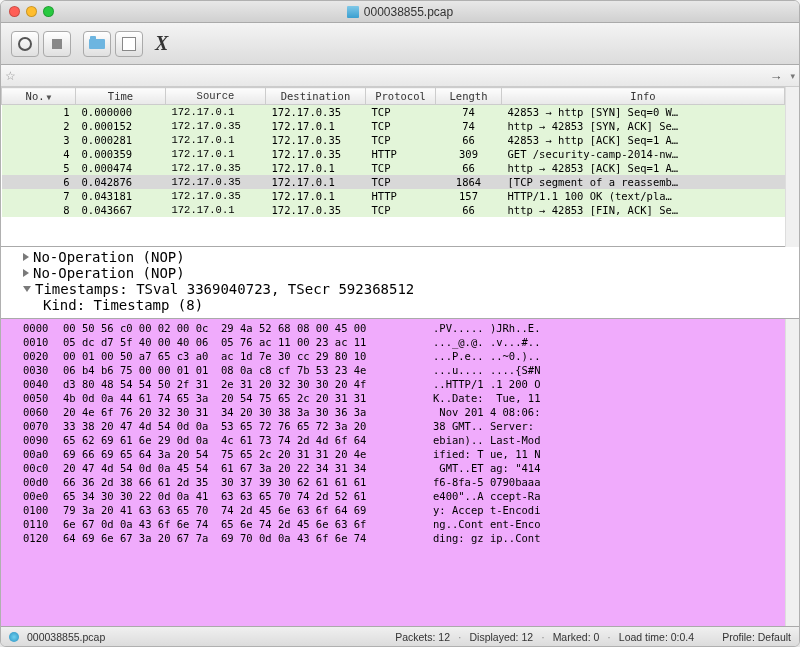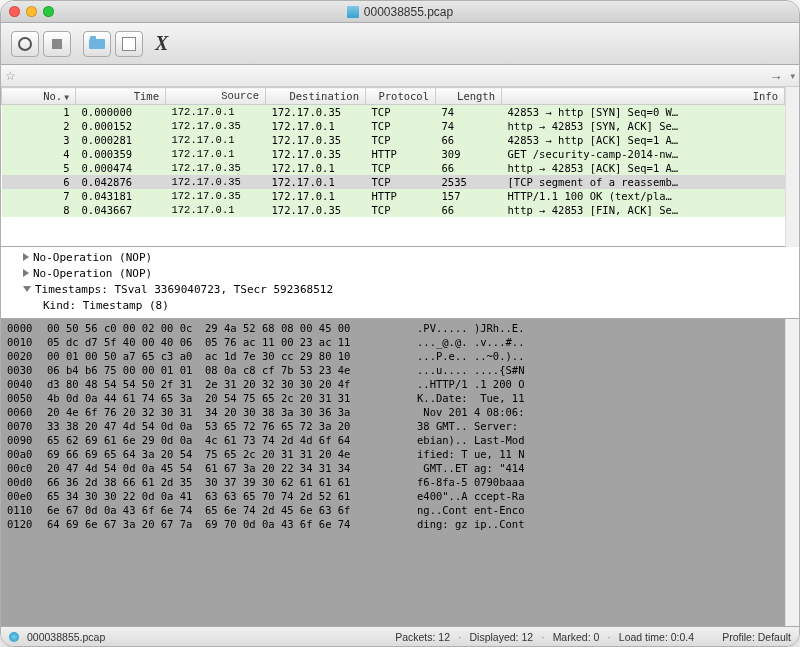--- a/index.html
+++ b/index.html
@@ -1,17 +1,17 @@
 <!DOCTYPE html>
 <html><head>
 <meta charset="utf-8">
 <style>
   * { box-sizing: border-box; margin: 0; padding: 0; }
   body { font-family: "Lucida Grande", "Helvetica Neue", sans-serif; font-size: 11px; background: #fff; }
-  .window { width: 800px; height: 647px; border: 1px solid #b0b0b0; border-radius: 14px; overflow: hidden; display: flex; flex-direction: column; background: #f0f0f0; box-shadow: 0 6px 20px rgba(0,0,0,0.25); }
+  .window { width: 800px; height: 647px; border: 1px solid #b0b0b0; border-radius: 6px; overflow: hidden; display: flex; flex-direction: column; background: #f0f0f0; box-shadow: 0 6px 20px rgba(0,0,0,0.25); }
   .titlebar { height: 22px; background: linear-gradient(#e8e8e8,#d0d0d0); border-bottom: 1px solid #aaa; display: flex; align-items: center; padding: 0 8px; position: relative; }
   .lights { display: flex; gap: 6px; }
   .light { width: 11px; height: 11px; border-radius: 50%; border: 0.5px solid rgba(0,0,0,0.2); }
   .light.red { background: #ff5f57; }
   .light.yellow { background: #ffbd2e; }
   .light.green { background: #28c940; }
   .title-center { position: absolute; left: 0; right: 0; text-align: center; font-size: 12px; color: #333; display: flex; justify-content: center; align-items: center; gap: 5px; pointer-events: none; }
   .file-icon { width: 12px; height: 12px; background: linear-gradient(#7fc8e8,#3a9fd0); border-radius: 1px; display: inline-block; }
   .toolbar { height: 42px; background: linear-gradient(#f4f4f4,#dcdcdc); border-bottom: 1px solid #aaa; display: flex; align-items: center; padding: 0 10px; gap: 12px; }
   .tb-btn { width: 28px; height: 26px; border: 1px solid #aaa; border-radius: 4px; background: linear-gradient(#fff,#e0e0e0); display: flex; align-items: center; justify-content: center; cursor: pointer; }
@@ -23,39 +23,39 @@
   .cal-ic { width: 14px; height: 14px; border: 1px solid #888; background: #fff; }
   .x-ic { font-size: 20px; font-style: italic; color: #333; font-weight: bold; font-family: serif; }
   .filterbar { height: 22px; background: linear-gradient(#f8f8f8,#e8e8e8); border-bottom: 1px solid #ccc; display: flex; align-items: center; padding: 0 4px; gap: 4px; }
   .star { color: #999; font-size: 12px; }
   .filter-input { flex: 1; border: none; background: transparent; height: 18px; font-size: 11px; padding: 0 4px; outline: none; }
   .arrow { color: #555; font-size: 13px; padding: 0 4px; }
   .content { flex: 1; display: flex; flex-direction: column; overflow: hidden; background: #fff; }
   .pane { border-bottom: 1px solid #aaa; overflow: auto; }
   .packet-list { flex: 0 0 160px; }
   table.pl { width: 100%; border-collapse: collapse; font-family: Menlo, Monaco, monospace; font-size: 10.5px; }
-  table.pl th { background: linear-gradient(#fdfdfd,#e8e8e8); border: 1px solid #ccc; text-align: right; padding: 2px 6px; font-weight: normal; color: #333; position: sticky; top: 0; }
+  table.pl th { background: linear-gradient(#fdfdfd,#e8e8e8); border: 1px solid #ccc; text-align: center; padding: 2px 6px; font-weight: normal; color: #333; position: sticky; top: 0; }
   table.pl th .sort { color: #555; font-size: 8px; margin-left: 2px; }
   table.pl td { padding: 1px 6px; white-space: nowrap; overflow: hidden; text-overflow: ellipsis; }
   table.pl tr.row { background: #e3f5d9; }
   table.pl tr.sel { background: #d8d8d8; }
   .col-no { text-align: right; width: 74px; }
   .col-time { width: 90px; }
   .col-src { width: 100px; font-family: Liberation Mono, monospace; }
   .col-dst { width: 100px; }
   .col-proto { width: 70px; }
-  .col-len { text-align: left; width: 66px; }
-  .details { flex: 0 0 72px; font-family: Menlo, Monaco, monospace; font-size: 11px; padding: 2px 4px; background: #fff; }
+  .col-len { text-align: center; width: 66px; }
+  .details { flex: 0 0 72px; font-family: Menlo, Monaco, monospace; font-size: 14px; padding: 2px 4px; background: #fff; }
   .details .line { display: flex; align-items: center; height: 16px; }
   .tri { display: inline-block; width: 0; height: 0; margin-right: 4px; }
   .tri.right { border-top: 4px solid transparent; border-bottom: 4px solid transparent; border-left: 6px solid #7a7a7a; }
   .tri.down { border-left: 4px solid transparent; border-right: 4px solid transparent; border-top: 6px solid #7a7a7a; }
   .ind1 { padding-left: 18px; }
   .ind2 { padding-left: 38px; }
-  .hex { flex: 1; font-family: Menlo, Monaco, monospace; font-size: 10.5px; padding: 2px 6px; background: #a3a3a3; overflow: auto; line-height: 14px; }
+  .hex { flex: 1; font-family: Menlo, Monaco, monospace; font-size: 10.5px; padding: 2px 22px; background: #f0abfc; overflow: auto; line-height: 14px; }
   .hex-row { white-space: pre; }
   .hx-off { display: inline-block; width: 40px; }
   .hx-bytes { display: inline-block; width: 370px; }
   .hx-ascii { display: inline-block; }
   .statusbar { height: 20px; background: linear-gradient(#f0f0f0,#dcdcdc); border-top: 1px solid #aaa; display: flex; align-items: center; padding: 0 8px; font-size: 10.5px; color: #333; gap: 8px; }
   .sb-dot { width: 10px; height: 10px; background: radial-gradient(#6ed0f0,#2a90c0); border-radius: 50%; }
   .sb-spacer { flex: 1; }
   .sb-sep { color: #888; }
   .scroll-stub { width: 14px; background: #f0f0f0; border-left: 1px solid #ddd; }
   .hsplit { display: flex; flex: 0 0 auto; }
@@ -168,21 +168,21 @@
                 <td class="col-proto">TCP</td>
                 <td class="col-len">66</td>
                 <td class="">http → 42853 [ACK] Seq=1 A…</td>
               </tr>
               <tr class="row sel">
                 <td class="col-no">6</td>
                 <td class="col-time">0.042876</td>
                 <td class="col-src">172.17.0.35</td>
                 <td class="col-dst">172.17.0.1</td>
                 <td class="col-proto">TCP</td>
-                <td class="col-len">2535</td>
+                <td class="col-len">1864</td>
                 <td class="">[TCP segment of a reassemb…</td>
               </tr>
               <tr class="row">
                 <td class="col-no">7</td>
                 <td class="col-time">0.043181</td>
                 <td class="col-src">172.17.0.35</td>
                 <td class="col-dst">172.17.0.1</td>
                 <td class="col-proto">HTTP</td>
                 <td class="col-len">157</td>
                 <td class="">HTTP/1.1 100 OK  (text/pla…</td>
@@ -228,20 +228,21 @@
           <div class="hex-row"><span class="hx-off">0030</span><span class="hx-bytes">06 b4 b6 75 00 00 01 01  08 0a c8 cf 7b 53 23 4e</span><span class="hx-ascii">...u.... ....{S#N</span></div>
           <div class="hex-row"><span class="hx-off">0040</span><span class="hx-bytes">d3 80 48 54 54 50 2f 31  2e 31 20 32 30 30 20 4f</span><span class="hx-ascii">..HTTP/1 .1 200 O</span></div>
           <div class="hex-row"><span class="hx-off">0050</span><span class="hx-bytes">4b 0d 0a 44 61 74 65 3a  20 54 75 65 2c 20 31 31</span><span class="hx-ascii">K..Date:  Tue, 11</span></div>
           <div class="hex-row"><span class="hx-off">0060</span><span class="hx-bytes">20 4e 6f 76 20 32 30 31  34 20 30 38 3a 30 36 3a</span><span class="hx-ascii"> Nov 201 4 08:06:</span></div>
           <div class="hex-row"><span class="hx-off">0070</span><span class="hx-bytes">33 38 20 47 4d 54 0d 0a  53 65 72 76 65 72 3a 20</span><span class="hx-ascii">38 GMT.. Server: </span></div>
           <div class="hex-row"><span class="hx-off">0090</span><span class="hx-bytes">65 62 69 61 6e 29 0d 0a  4c 61 73 74 2d 4d 6f 64</span><span class="hx-ascii">ebian).. Last-Mod</span></div>
           <div class="hex-row"><span class="hx-off">00a0</span><span class="hx-bytes">69 66 69 65 64 3a 20 54  75 65 2c 20 31 31 20 4e</span><span class="hx-ascii">ified: T ue, 11 N</span></div>
           <div class="hex-row"><span class="hx-off">00c0</span><span class="hx-bytes">20 47 4d 54 0d 0a 45 54  61 67 3a 20 22 34 31 34</span><span class="hx-ascii"> GMT..ET ag: "414</span></div>
           <div class="hex-row"><span class="hx-off">00d0</span><span class="hx-bytes">66 36 2d 38 66 61 2d 35  30 37 39 30 62 61 61 61</span><span class="hx-ascii">f6-8fa-5 0790baaa</span></div>
           <div class="hex-row"><span class="hx-off">00e0</span><span class="hx-bytes">65 34 30 30 22 0d 0a 41  63 63 65 70 74 2d 52 61</span><span class="hx-ascii">e400"..A ccept-Ra</span></div>
+          <div class="hex-row"><span class="hx-off">0100</span><span class="hx-bytes">79 3a 20 41 63 63 65 70  74 2d 45 6e 63 6f 64 69</span><span class="hx-ascii">y: Accep t-Encodi</span></div>
           <div class="hex-row"><span class="hx-off">0110</span><span class="hx-bytes">6e 67 0d 0a 43 6f 6e 74  65 6e 74 2d 45 6e 63 6f</span><span class="hx-ascii">ng..Cont ent-Enco</span></div>
           <div class="hex-row"><span class="hx-off">0120</span><span class="hx-bytes">64 69 6e 67 3a 20 67 7a  69 70 0d 0a 43 6f 6e 74</span><span class="hx-ascii">ding: gz ip..Cont</span></div>
         </div>
       <div class="scroll-stub"></div>
     </div>
 
   </div>
 
   <div class="statusbar">
     <span class="sb-dot"></span>

